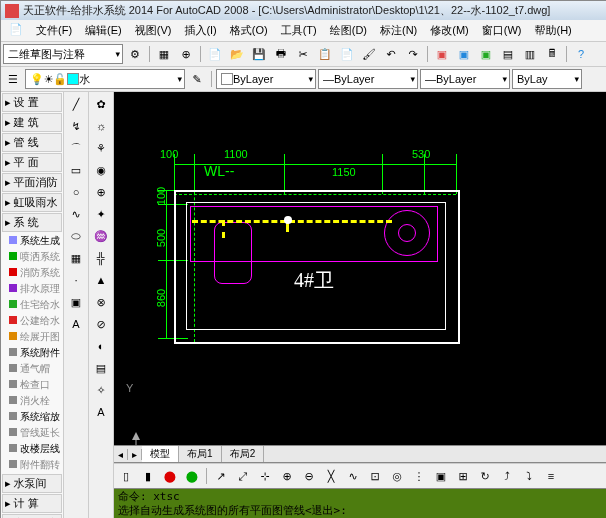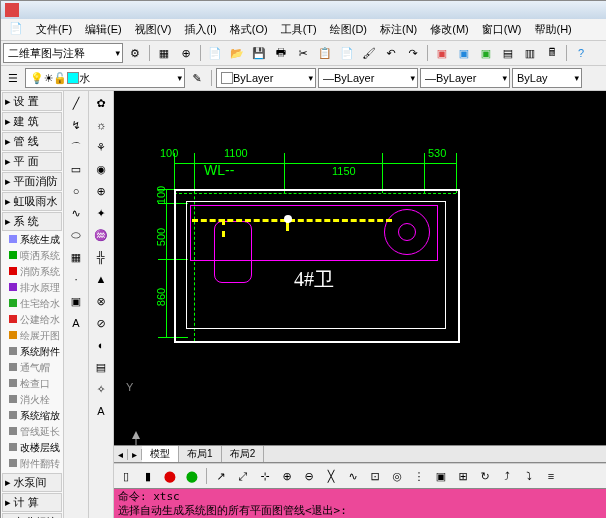--- a/index.html
+++ b/index.html
@@ -22,41 +22,42 @@
 .sq{width:8px;height:8px;display:inline-block;margin-right:3px}
 .vtb{width:24px;background:#f0f0f0;border-right:1px solid #ccc;display:flex;flex-direction:column;align-items:center;gap:2px;padding:2px 0}
 .vtb .tb-btn{width:18px;height:18px}
 .vtb2{width:24px;background:#f0f0f0;border-right:1px solid #ccc;display:flex;flex-direction:column;align-items:center;gap:2px;padding:2px 0}
 .canvas-wrap{flex:1;display:flex;flex-direction:column;background:#000}
 .canvas{flex:1;position:relative;background:#000;overflow:hidden}
 .tabs{background:#e8e8e8;display:flex;align-items:center;font-size:10px;border-top:1px solid #888;border-bottom:1px solid #888}
 .tabs span{padding:1px 8px;border-right:1px solid #aaa}
 .tabs .act{background:#fff}
 .btoolbar{background:#f0f0f0;padding:2px;display:flex;align-items:center;gap:2px;border-top:1px solid #ccc}
-.cmdline{background:#ec4899;border-top:1px solid #888;padding:1px 4px;font-size:11px;font-family:SimSun,monospace}
+.cmdline{background:#4d7c0f;border-top:1px solid #888;padding:1px 4px;font-size:11px;font-family:SimSun,monospace}
 .cmdline div{line-height:14px}
 
 .dim{position:absolute;color:#0f0;font-size:11px}
 .dim-line{position:absolute;background:#0f0;height:1px}
 .dim-line.v{width:1px;height:auto}
 .wall{position:absolute;border:1px solid #fff}
 .mag{position:absolute;border:1px solid #f0f}
 .txt-w{position:absolute;color:#fff;font-size:20px;font-family:SimSun}
 .txt-g{position:absolute;color:#0f0;font-size:14px}
 .yellow-dash{position:absolute;border-top:2px dashed #ff0}
 .green-dash{position:absolute;border-top:1px dashed #0f0}
 .axis{position:absolute;color:#888;font-size:11px}
 .col-sw{width:10px;height:10px;display:inline-block;border:1px solid #888}
 </style>
 </head>
 <body>
 
 <div class="window">
   <div class="titlebar">
     <span class="ico"></span>
+    <span>天正软件-给排水系统 2014 For AutoCAD 2008 - [C:\Users\Administrator\Desktop\1\21、22--水-1102_t7.dwg]</span>
   </div>
 
   <div class="menubar">
     <span style="width:14px">📄</span>
     <span>文件(F)</span>
     <span>编辑(E)</span>
     <span>视图(V)</span>
     <span>插入(I)</span>
     <span>格式(O)</span>
     <span>工具(T)</span>
@@ -173,21 +174,21 @@
       <span class="tb-btn">✧</span>
       <span class="tb-btn">A</span>
     </div>
 
     <div class="canvas-wrap">
       <div class="canvas">
 
         <div class="dim" style="left:46px;top:56px">100</div>
         <div class="dim" style="left:110px;top:56px">1100</div>
         <div class="dim" style="left:218px;top:74px">1150</div>
-        <div class="dim" style="left:314px;top:56px">530</div>
+        <div class="dim" style="left:298px;top:56px">530</div>
         <div class="dim-line" style="left:60px;top:72px;width:282px"></div>
         <div class="dim-line v" style="left:60px;top:62px;height:40px"></div>
         <div class="dim-line v" style="left:80px;top:62px;height:40px"></div>
         <div class="dim-line v" style="left:170px;top:62px;height:40px"></div>
         <div class="dim-line v" style="left:268px;top:62px;height:40px"></div>
         <div class="dim-line v" style="left:310px;top:62px;height:40px"></div>
         <div class="dim-line v" style="left:342px;top:62px;height:40px"></div>
 
         <div class="dim" style="left:38px;top:98px;transform:rotate(-90deg)">100</div>
         <div class="dim" style="left:38px;top:140px;transform:rotate(-90deg)">500</div>

